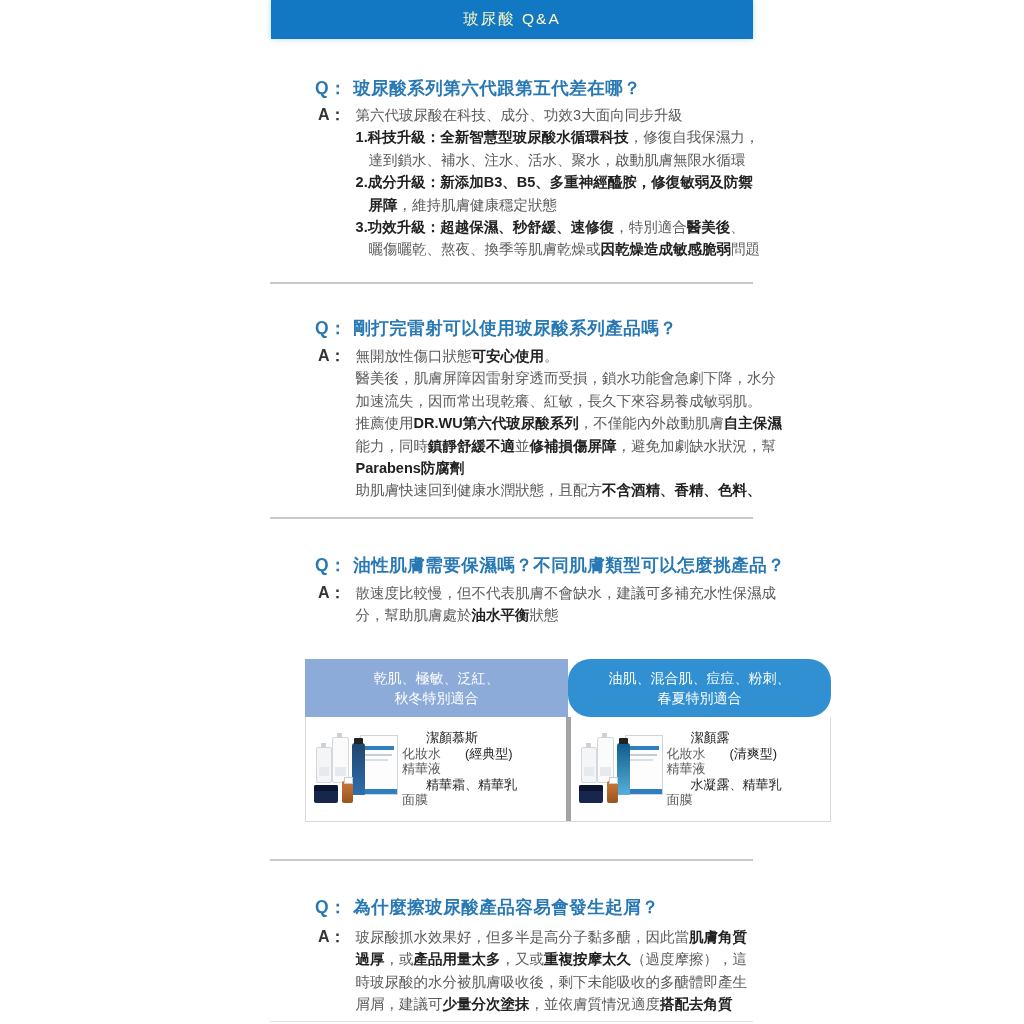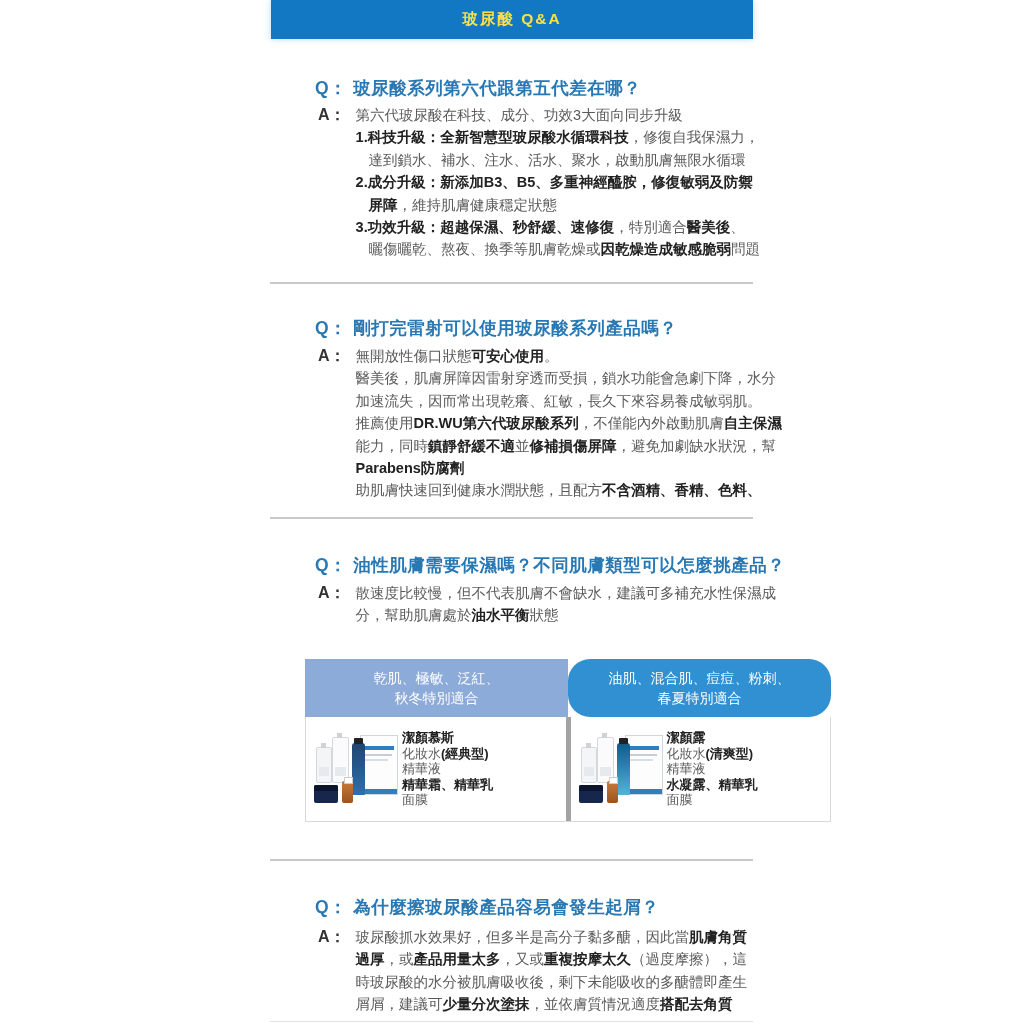--- a/index.html
+++ b/index.html
@@ -5,22 +5,22 @@
   html,body{margin:0;padding:0;}
   body{
     width:1024px;height:1024px;background:#ffffff;overflow:hidden;
     font-family:"Liberation Sans","DejaVu Sans",sans-serif;
   }
   .page{position:relative;width:1024px;height:1024px;background:#fff;}
 
   
   .header-bar{
     position:absolute;left:271px;top:0;width:482px;height:39px;
-    background:#1278c3;color:#fde047;display:flex;align-items:center;justify-content:center;
-    font-size:15.5px;font-weight:bold;letter-spacing:2px;
+    background:#1278c3;color:#fef9c3;display:flex;align-items:center;justify-content:center;
+    font-size:15.5px;font-weight:normal;letter-spacing:2px;
     box-shadow:0 0 6px rgba(120,180,230,.55);
   }
 
   
   .divider{position:absolute;left:270px;width:483px;height:2px;background:#c9c9c9;}
   .divider.faint{height:1px;background:#e2e2e2;}
 
   
   .q-row{position:absolute;left:315px;color:#2878b4;font-weight:bold;font-size:17.5px;
     display:flex;white-space:nowrap;letter-spacing:.5px;}
@@ -38,21 +38,21 @@
   .skin-table{position:absolute;left:305px;top:659px;width:526px;height:164px;}
   .sk-headers{display:flex;height:58px;}
   .sk-head{flex:1;color:#fff;font-size:14px;line-height:20px;text-align:center;
     display:flex;flex-direction:column;justify-content:center;}
   .sk-head.left{background:#8dabd8;}
   .sk-head.right{background:#3190d2;border-radius:22px;}
   .sk-body{display:flex;height:104px;background:#fff;border:1px solid #d8d8d8;border-top:none;}
   .sk-cell{flex:1;position:relative;}
   .sk-cell + .sk-cell{border-left:5px solid #a3a3a3;}
   .sk-items{position:absolute;left:96px;top:13px;font-size:13px;line-height:15.6px;color:#5a5a5a;}
-  .sk-items b{color:#222;font-weight:bold;}
+  .sk-items b{color:#222;font-weight:normal;margin-left:24px;}
 
   
   .product-shot{position:absolute;left:8px;top:12px;width:84px;height:80px;}
   .ps{position:absolute;}
   .ps-box{right:0;top:6px;width:36px;height:58px;background:#fdfdfd;border:1px solid #cfd6de;}
   .ps-box .band{position:absolute;left:3px;right:3px;top:10px;height:4px;background:#2f7ec0;}
   .ps-box .tl1{position:absolute;left:3px;right:5px;top:18px;height:2px;background:#c3cdd8;}
   .ps-box .tl2{position:absolute;left:3px;right:9px;top:23px;height:2px;background:#d8dfe6;}
   .ps-box .bb{position:absolute;left:0;right:0;bottom:0;height:5px;background:#2f7ec0;}
   .ps-tall{left:38px;top:14px;width:13px;height:52px;border-radius:3px 3px 1px 1px;}

